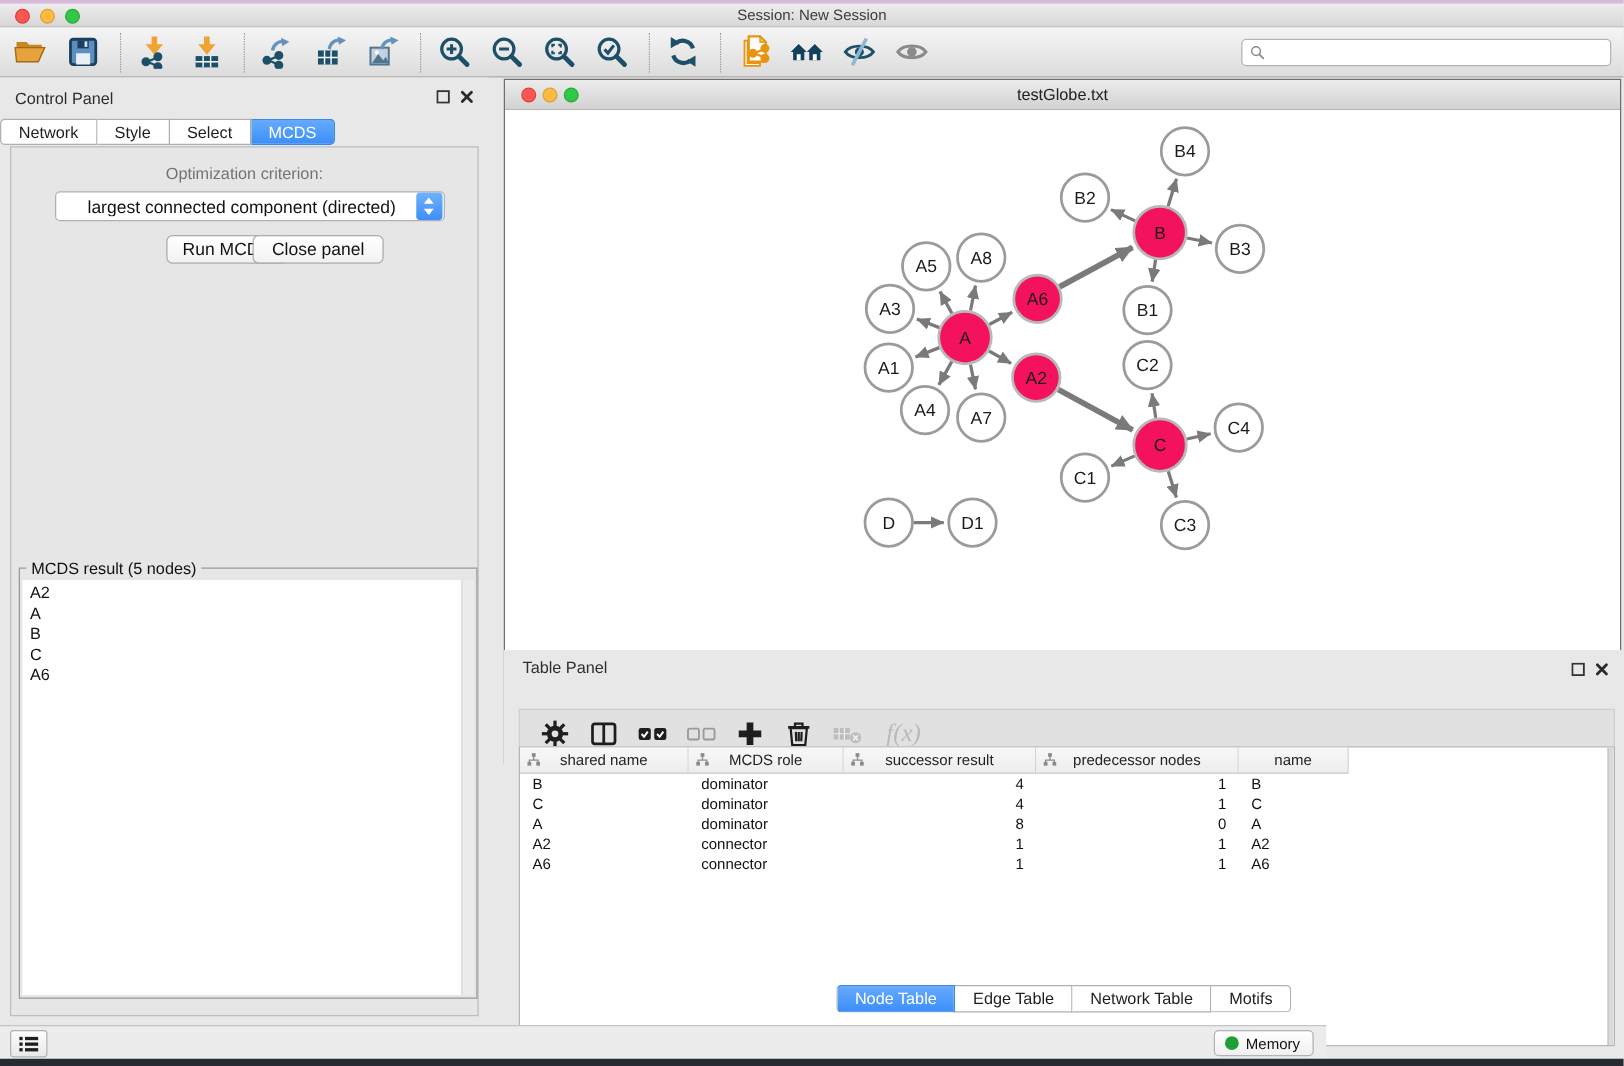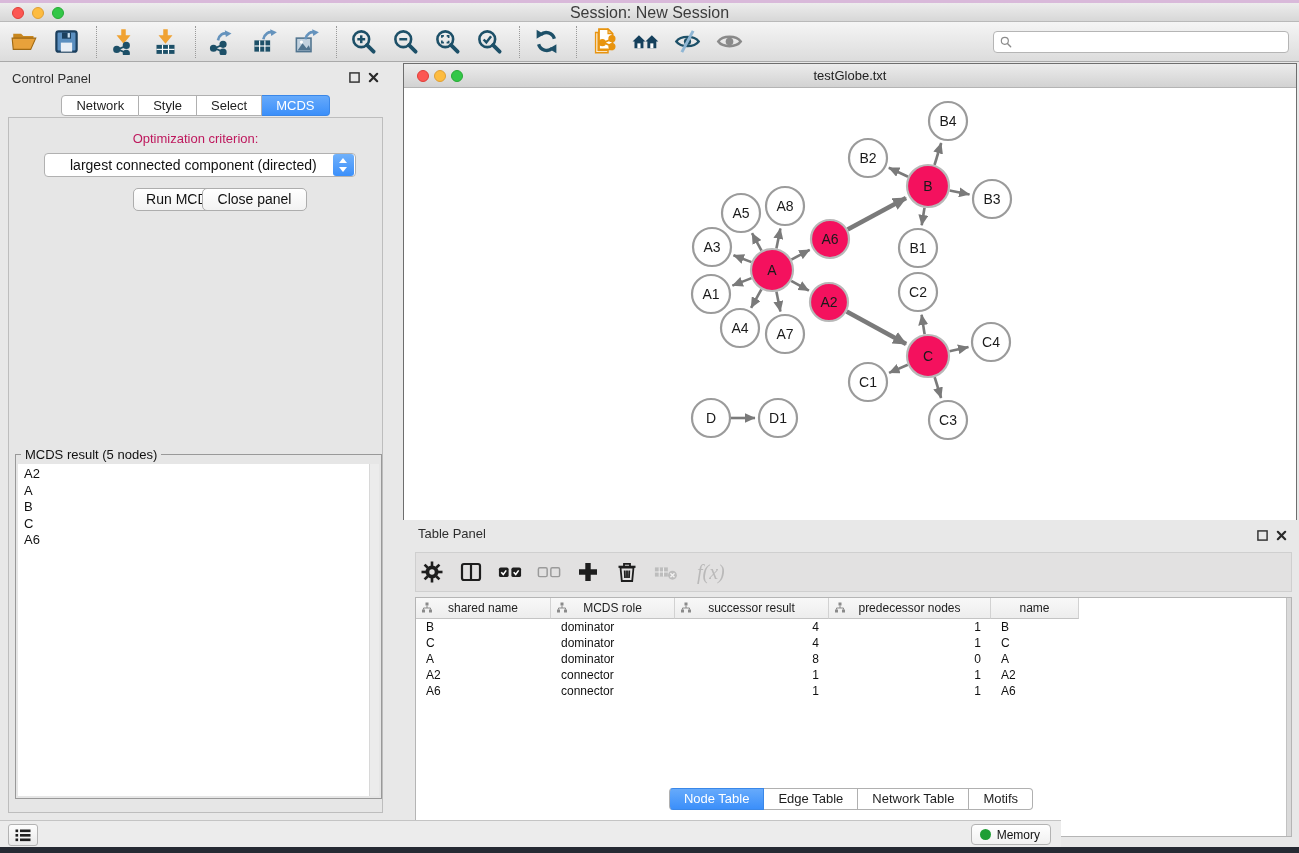--- a/index.html
+++ b/index.html
@@ -2,21 +2,21 @@
 <html><head>
 <meta charset="utf-8">
 <style>
   * { margin:0; padding:0; box-sizing:border-box; }
   html,body { width:1299px; height:853px; overflow:hidden; font-family:"Liberation Sans",sans-serif; background:#e8e8e8; position:relative; }
   .abs { position:absolute; }
 
   
   .lavender { left:0; top:0; width:1299px; height:3px; background:#d9b9da; }
   .titlebar { left:0; top:3px; width:1299px; height:19px; background:linear-gradient(#ededed,#d7d7d7); border-bottom:1px solid #b9b9b9; }
-  .title-text { width:100%; text-align:center; font-size:16px; color:#3c3c3c; line-height:19px; }
+  .title-text { width:100%; text-align:center; font-size:12px; color:#3c3c3c; line-height:19px; }
   .lights { left:12px; top:4px; display:flex; gap:8px; }
   .light { width:12px; height:12px; border-radius:50%; }
   .light.red { background:#fc5753; border:1px solid #df3e38; }
   .light.yellow { background:#fdbc40; border:1px solid #de9f34; }
   .light.green { background:#33c748; border:1px solid #27aa35; }
 
   
   .toolbar { left:0; top:22px; width:1299px; height:40px; background:linear-gradient(#f5f5f5,#dcdcdc); border-bottom:1px solid #a9a9a9; display:flex; align-items:center; padding-left:8px; }
   .tb-groups { display:flex; align-items:center; }
   .tbicon { width:32px; height:32px; display:flex; align-items:center; justify-content:center; margin-right:10px; cursor:pointer; }
@@ -25,27 +25,27 @@
   .searchbox { margin-left:auto; margin-right:10px; width:296px; height:22px; background:#fff; border:1px solid #b5b5b5; border-radius:4px; display:flex; align-items:center; padding-left:5px; }
   .searchbox svg { width:14px; height:14px; }
   .searchbox input { border:none; outline:none; flex:1; height:18px; font-size:13px; background:transparent; padding-left:4px; }
 
   
   .control-panel { left:0; top:62px; width:391px; height:758px; background:#e8e8e8; }
   .panel-title { font-size:13px; color:#2e2e2e; }
   .cp-title { left:12px; top:9px; }
   .win-btns { top:10px; right:12px; display:flex; gap:8px; align-items:center; }
   .float-btn svg, .close-btn svg { width:11px; height:11px; display:block; }
-  .cp-tabs { left:0; top:33px; width:100%; display:flex; justify-content:center; }
+  .cp-tabs { left:0; top:33px; width:100%; display:flex; }
   .seg { height:21px; line-height:19px; font-size:13px; padding:0 14px; background:#fff; border:1px solid #b0b0b0; border-left:none; color:#1e1e1e; cursor:pointer; white-space:nowrap; }
   .seg:first-child { border-left:1px solid #b0b0b0; border-radius:4px 0 0 4px; }
   .seg:last-child { border-radius:0 4px 4px 0; }
   .seg-active { background:linear-gradient(#66aafb,#3b8ffa); border-color:#3a87e8; color:#fff; }
   .cp-content { left:8px; top:55px; width:375px; height:696px; background:#e6e6e6; border:1px solid #bdbdbd; }
-  .opt-label { top:13px; width:100%; text-align:center; font-size:13px; color:#be185d; }
+  .opt-label { top:13px; width:100%; text-align:center; font-size:13px; color:#737373; }
   .combo { left:35px; top:35px; width:312px; height:24px; background:#fff; border:1px solid #b1b1b1; border-radius:4px; display:flex; align-items:center; cursor:pointer; }
   .combo-text { flex:1; font-size:14px; color:#111; padding-left:25px; white-space:nowrap; overflow:hidden; }
   .combo-step { width:21px; height:22px; background:linear-gradient(#70b1fb,#3b8ffa); border-radius:3px; margin-right:1px; position:relative; }
   .combo-step:before { content:""; position:absolute; left:6px; top:4px; border-left:4.5px solid transparent; border-right:4.5px solid transparent; border-bottom:5px solid #fff; }
   .combo-step:after { content:""; position:absolute; left:6px; bottom:4px; border-left:4.5px solid transparent; border-right:4.5px solid transparent; border-top:5px solid #fff; }
   .btn { position:absolute; height:23px; background:linear-gradient(#ffffff,#f2f2f2); border:1px solid #adadad; border-radius:5px; font-size:14px; color:#111; text-align:center; line-height:21px; cursor:pointer; }
   .run-btn { left:84px; top:70px; width:97px;margin-left:40px; }
   .closep-btn { left:193px; top:70px; width:105px; }
   .fieldset { left:6px; top:336px; width:367px; height:345px; border:1px solid #999; position:absolute; }
   .legend { position:absolute; top:-8px; left:5px; background:#e6e6e6; padding:0 4px; font-size:13px; color:#111; }
@@ -58,21 +58,21 @@
   .net-titlebar { left:0; top:0; width:100%; height:24px; background:linear-gradient(#ececec,#d2d2d2); border-bottom:1px solid #b4b4b4; }
   .net-title { width:100%; text-align:center; font-size:13px; color:#222; line-height:23px; }
   .net-lights { left:13px; top:6px; display:flex; gap:5px; }
   .net-canvas { left:0; top:24px; width:892px; height:431px; }
   #netsvg text { font-family:"Liberation Sans",sans-serif; font-size:14px; fill:#1a1a1a; }
   .grip { right:1px; bottom:1px; width:14px; height:14px; }
 
   
   .table-panel { left:403px; top:520px; width:896px; height:300px; background:#e8e8e8; }
   .tp-title { left:15px; top:6px; }
-  .tp-toolbar { left:12px; top:32px; width:877px; height:40px; background:#e2e1e1; border:1px solid #cfcfcf; display:flex; align-items:center; padding-left:2px;text-align:right; }
+  .tp-toolbar { left:12px; top:47px; width:877px; height:40px; background:#e2e1e1; border:1px solid #cfcfcf; display:flex; align-items:center; padding-left:14px;text-align:right; }
   .tp-toolbar .tbicon { width:28px; height:28px; margin-right:11px; }
   .tp-toolbar .tbicon svg { width:24px; height:24px; }
   .dis { opacity:.55; filter:grayscale(1); }
   .fx { font-family:"Liberation Serif",serif; font-style:italic; font-size:20px; color:#9a9a9a; margin-left:6px; cursor:pointer; }
   .dtable { left:12px; top:77px; width:877px; height:240px; background:#fff; border:1px solid #b5b5b5; overflow:hidden; }
   .thead { display:flex; height:21px; }
   .th { position:relative; height:21px; background:linear-gradient(#f8f8f8,#ededed); border-right:1px solid #d2d2d2; border-bottom:1px solid #c4c4c4; font-size:12px; color:#222; display:flex; align-items:center; justify-content:center; }
   .th .treeic { position:absolute; left:5px; top:4px; width:12px; height:12px; }
   .trow { display:flex; height:16px; }
   .td { font-size:12px; color:#111; line-height:16px; padding:0 10px; white-space:nowrap; overflow:hidden; }

